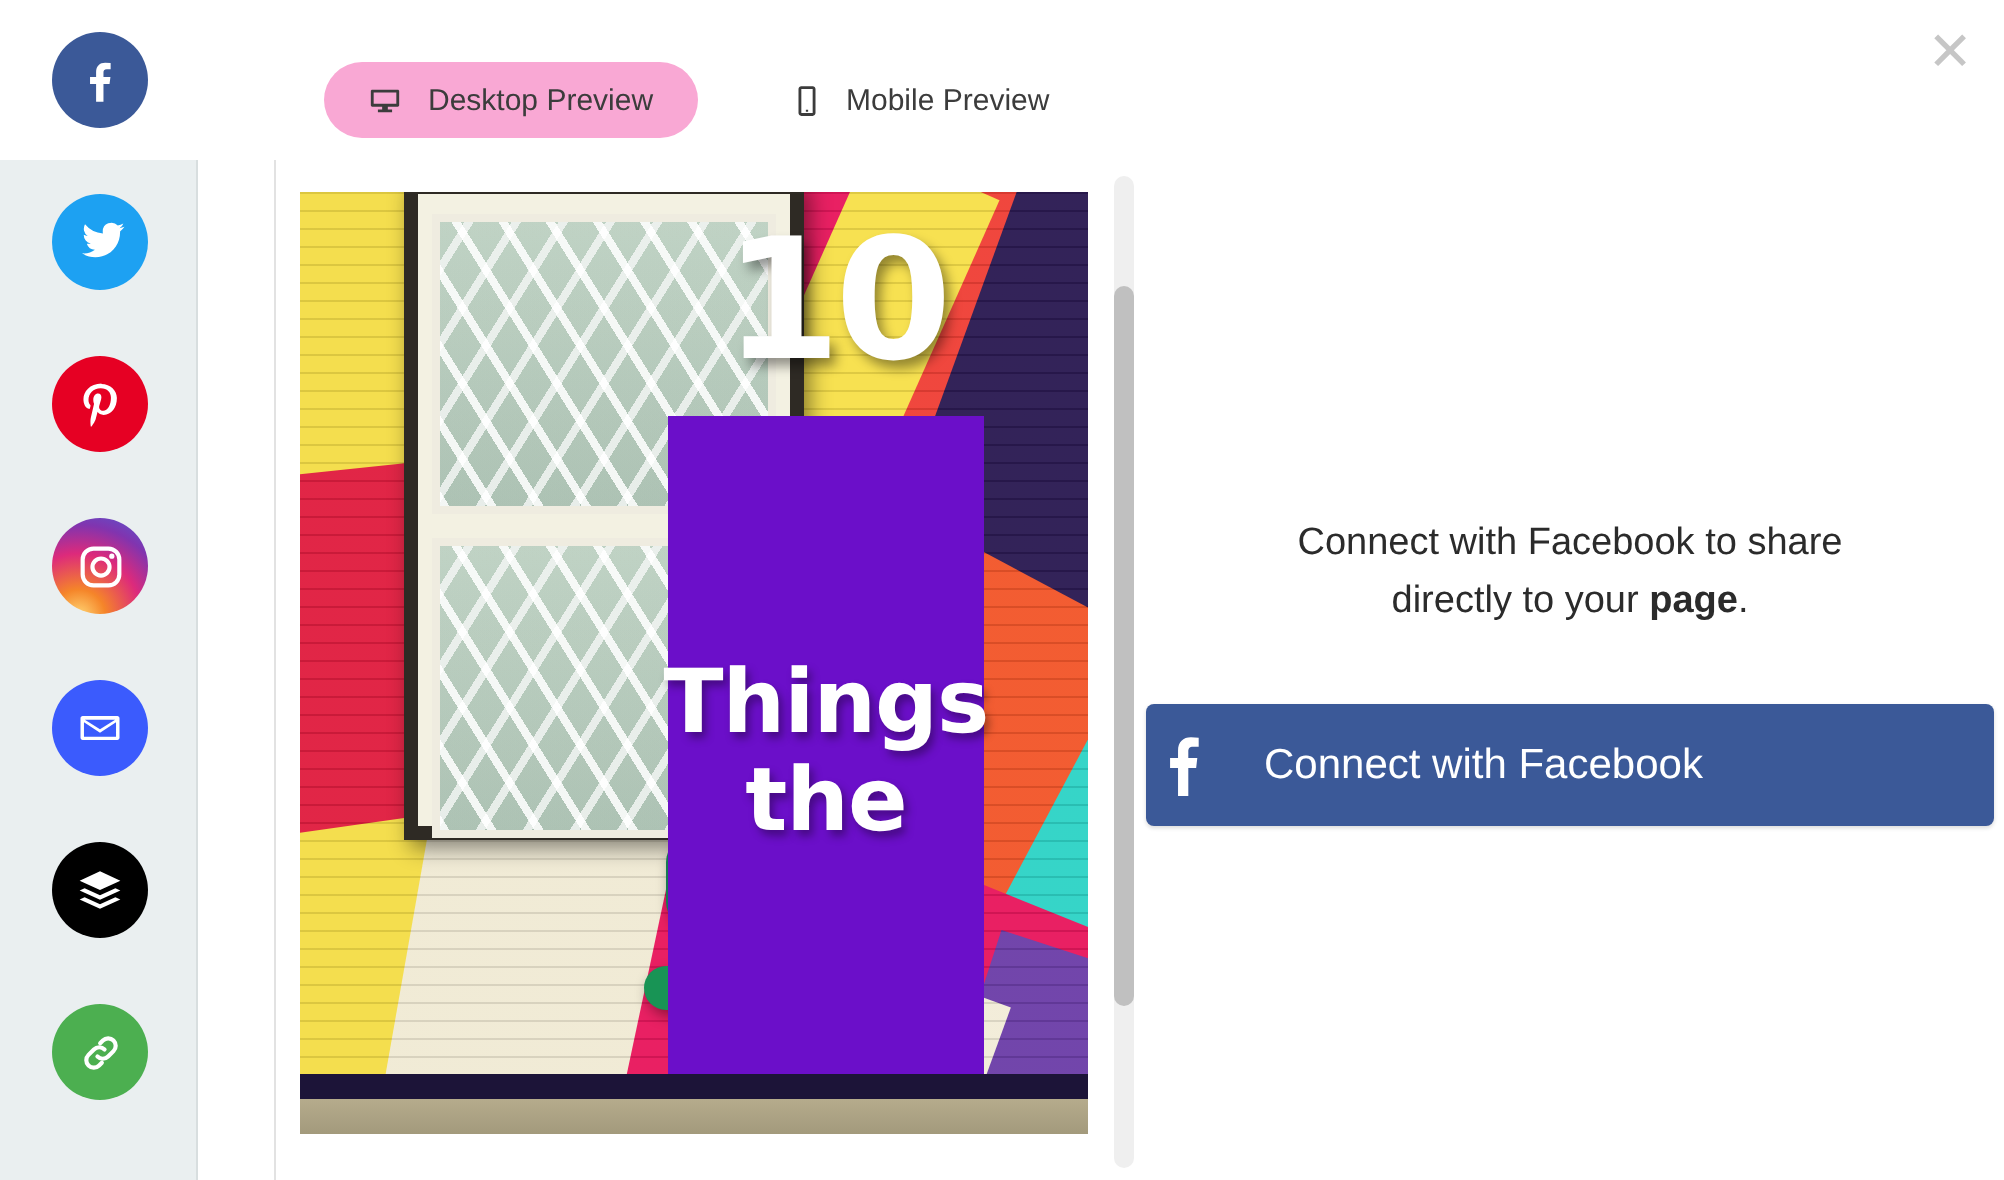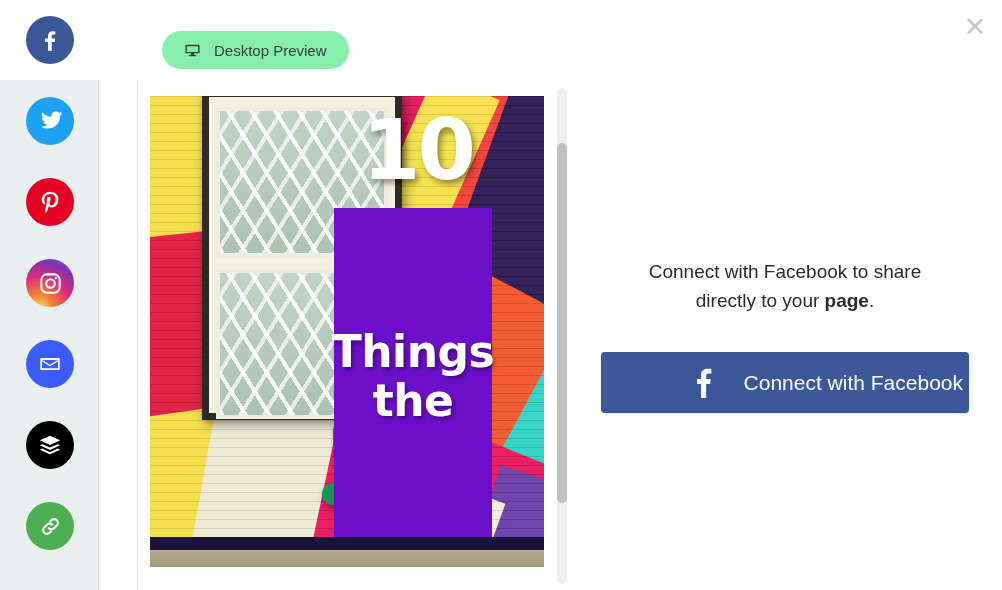--- a/index.html
+++ b/index.html
@@ -67,21 +67,21 @@
     height: 38px;
     display: flex;
     align-items: center;
     border-radius: 19px;
     padding: 0 22px;
     box-sizing: border-box;
     cursor: pointer;
     color: #3c3c3c;
     font-size: 15px;
   }
-  .tab.active { background: #86efac; }
+  .tab.active { background: #f9a8d4; }
   .tab .tab-icon {
     display: flex;
     align-items: center;
     justify-content: center;
     margin-right: 13px;
   }
   .tab .tab-icon svg { display: block; fill: #3c3c3c; }
   #tab-desktop { left: 62px; }
   #tab-mobile  { left: 275px; }
 
@@ -290,28 +290,28 @@
   #connect-text {
     width: 330px;
     text-align: center;
     font-size: 19px;
     line-height: 29px;
     color: #2b2b2b;
     margin-bottom: 37px;
   }
   #connect-text b { font-weight: bold; }
   #connect-fb-button {
-    width: 368px;
+    width: 424px;
     height: 61px;
     background: #3b5998;
     border: none;
     border-radius: 4px;
     display: flex;
     align-items: center;
-    justify-content: flex-end;
+    justify-content: flex-start;
     cursor: pointer;
     box-shadow: 0 1px 2px rgba(0,0,0,0.15);
   }
   #connect-fb-button .fb-glyph {
     margin-right: 28px;
     display: flex;
     align-items: center;
   }
   #connect-fb-button .fb-glyph svg { display:block; fill: #ffffff; }
   #connect-fb-label {
@@ -400,20 +400,28 @@
 </div>
 
 <div id="tabbar">
   <div class="tab active" id="tab-desktop">
     <span class="tab-icon">
       <svg width="17" height="17" viewBox="0 0 24 24">
           <path d="M3 4h18c.55 0 1 .45 1 1v10c0 .55-.45 1-1 1h-7v2h3v2H7v-2h3v-2H3c-.55 0-1-.45-1-1V5c0-.55.45-1 1-1zm1 2v8h16V6H4z"></path>
         </svg>
     </span>
     <span>Desktop Preview</span>
+  </div>
+  <div class="tab" id="tab-mobile">
+    <span class="tab-icon">
+      <svg width="13" height="17" viewBox="0 0 16 24">
+          <path d="M4 1.5h8c1.1 0 2 .9 2 2v17c0 1.1-.9 2-2 2H4c-1.1 0-2-.9-2-2v-17c0-1.1.9-2 2-2zm0 2v17h8v-17H4zm3.2 14.6h1.6v1.4H7.2v-1.4z"></path>
+        </svg>
+    </span>
+    <span>Mobile Preview</span>
   </div>
 </div>
 
 <div id="close-btn">✕</div>
 
 <div id="preview-col">
   <div id="preview-card">
     <div id="post-image">
       <div class="mural-base"></div>
 

